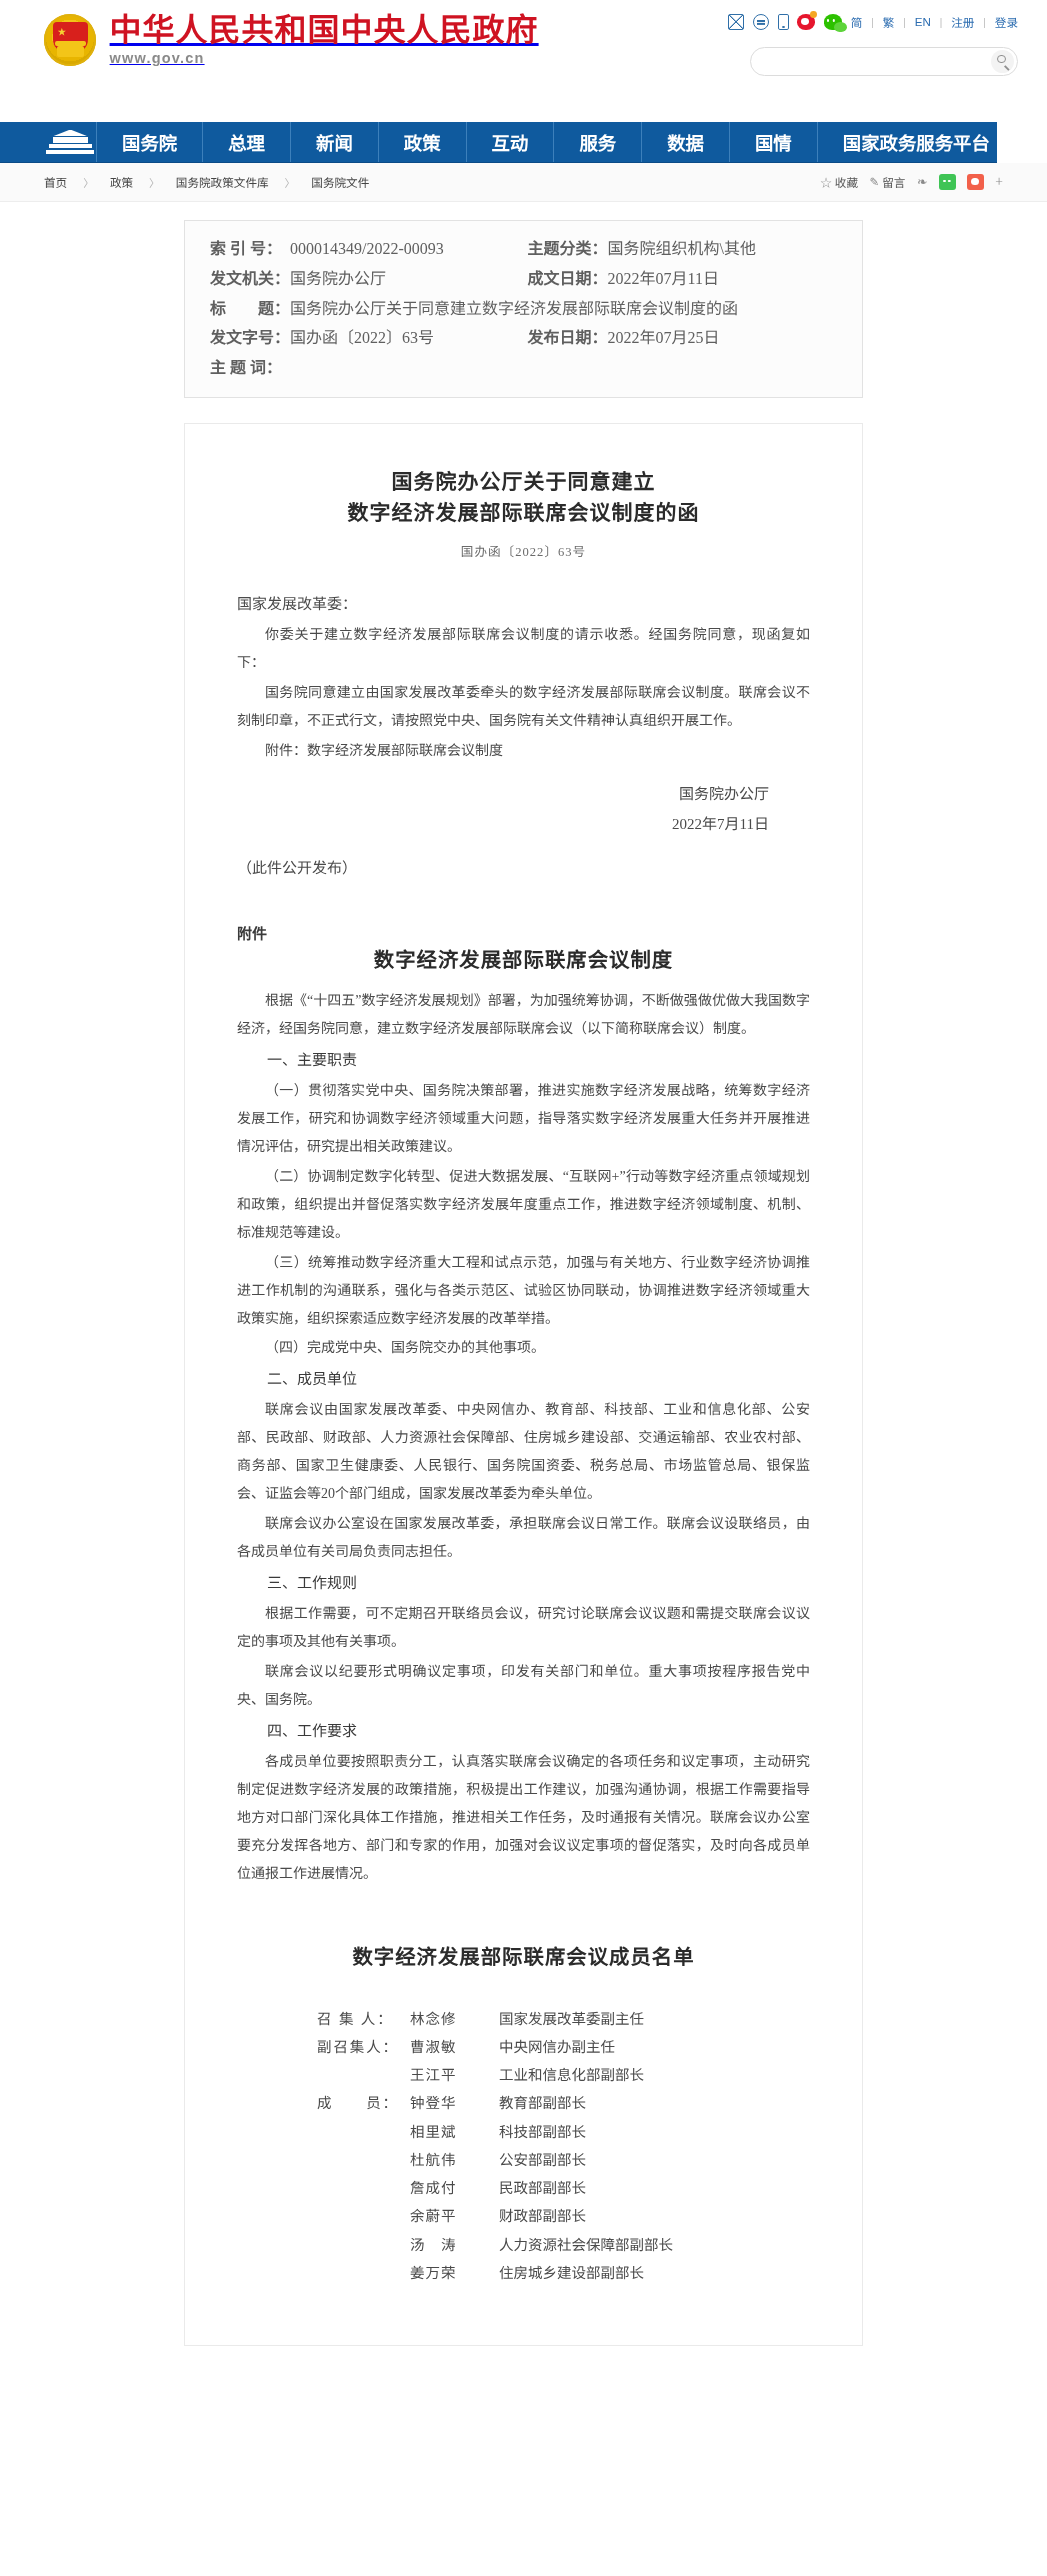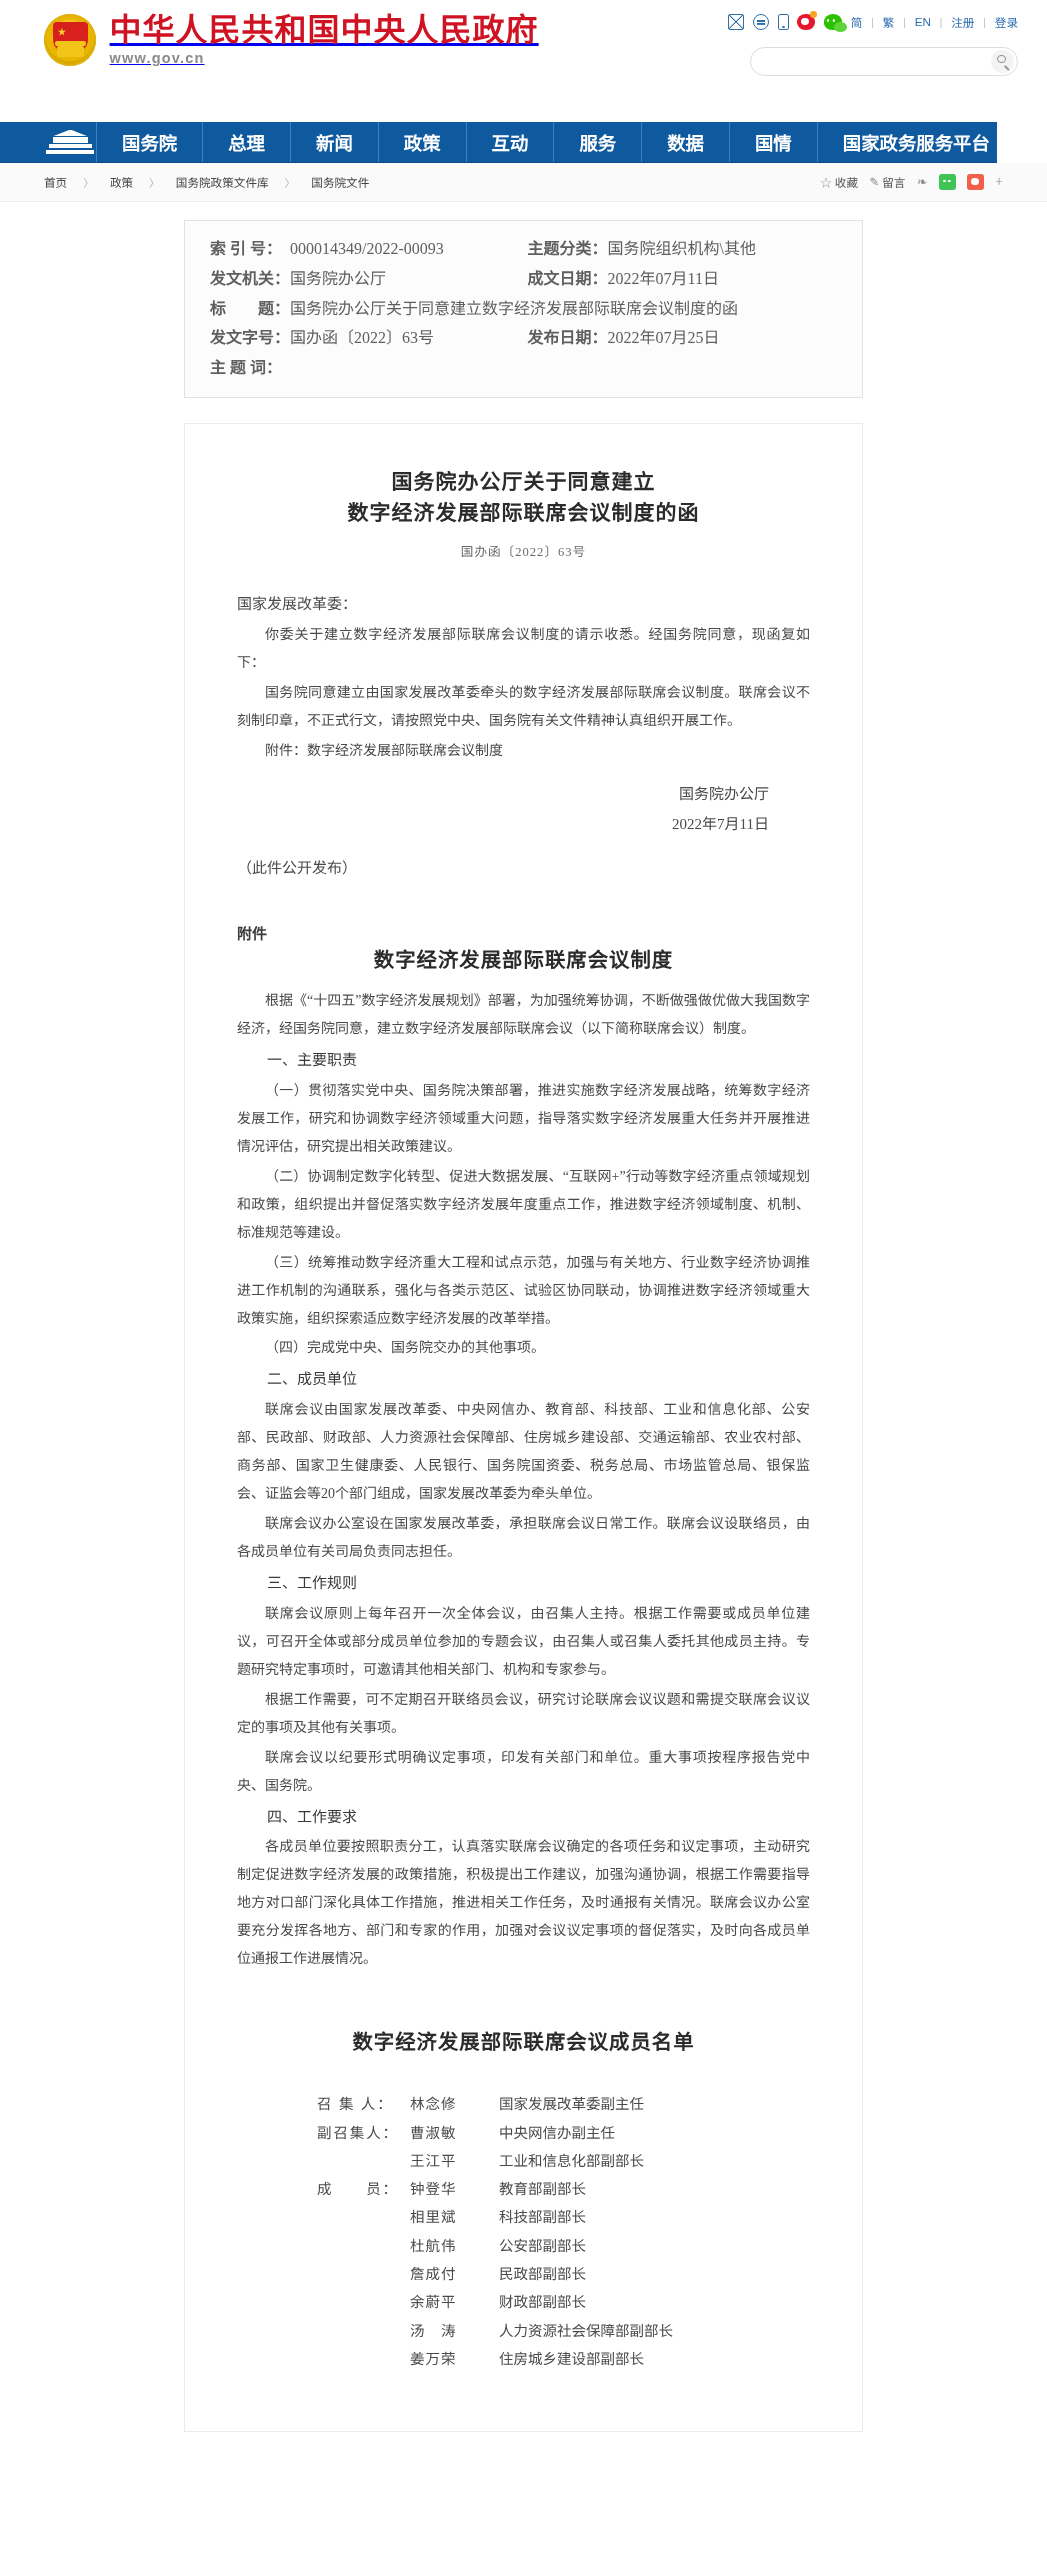--- a/index.html
+++ b/index.html
@@ -395,21 +395,20 @@
       <p class="p">（一）贯彻落实党中央、国务院决策部署，推进实施数字经济发展战略，统筹数字经济发展工作，研究和协调数字经济领域重大问题，指导落实数字经济发展重大任务并开展推进情况评估，研究提出相关政策建议。</p>
       <p class="p">（二）协调制定数字化转型、促进大数据发展、“互联网+”行动等数字经济重点领域规划和政策，组织提出并督促落实数字经济发展年度重点工作，推进数字经济领域制度、机制、标准规范等建设。</p>
       <p class="p">（三）统筹推动数字经济重大工程和试点示范，加强与有关地方、行业数字经济协调推进工作机制的沟通联系，强化与各类示范区、试验区协同联动，协调推进数字经济领域重大政策实施，组织探索适应数字经济发展的改革举措。</p>
       <p class="p">（四）完成党中央、国务院交办的其他事项。</p>
 
       <div class="sec-head">二、成员单位</div>
       <p class="p">联席会议由国家发展改革委、中央网信办、教育部、科技部、工业和信息化部、公安部、民政部、财政部、人力资源社会保障部、住房城乡建设部、交通运输部、农业农村部、商务部、国家卫生健康委、人民银行、国务院国资委、税务总局、市场监管总局、银保监会、证监会等20个部门组成，国家发展改革委为牵头单位。</p>
       <p class="p">联席会议办公室设在国家发展改革委，承担联席会议日常工作。联席会议设联络员，由各成员单位有关司局负责同志担任。</p>
 
       <div class="sec-head">三、工作规则</div>
-      <p class="p">联席会议原则上每年召开一次全体会议，由召集人主持。根据工作需要或成员单位建议，可召开全体或部分成员单位参加的专题会议，由召集人或召集人委托其他成员主持。专题研究特定事项时，可邀请其他相关部门、机构和专家参与。</p>
       <p class="p">根据工作需要，可不定期召开联络员会议，研究讨论联席会议议题和需提交联席会议议定的事项及其他有关事项。</p>
       <p class="p">联席会议以纪要形式明确议定事项，印发有关部门和单位。重大事项按程序报告党中央、国务院。</p>
 
       <div class="sec-head">四、工作要求</div>
       <p class="p">各成员单位要按照职责分工，认真落实联席会议确定的各项任务和议定事项，主动研究制定促进数字经济发展的政策措施，积极提出工作建议，加强沟通协调，根据工作需要指导地方对口部门深化具体工作措施，推进相关工作任务，及时通报有关情况。联席会议办公室要充分发挥各地方、部门和专家的作用，加强对会议议定事项的督促落实，及时向各成员单位通报工作进展情况。</p>
 
       <div class="roster-title">数字经济发展部际联席会议成员名单</div>
       <div class="roster">
         <div class="roster-row">
           <span class="r-role">召 集 人：</span>

